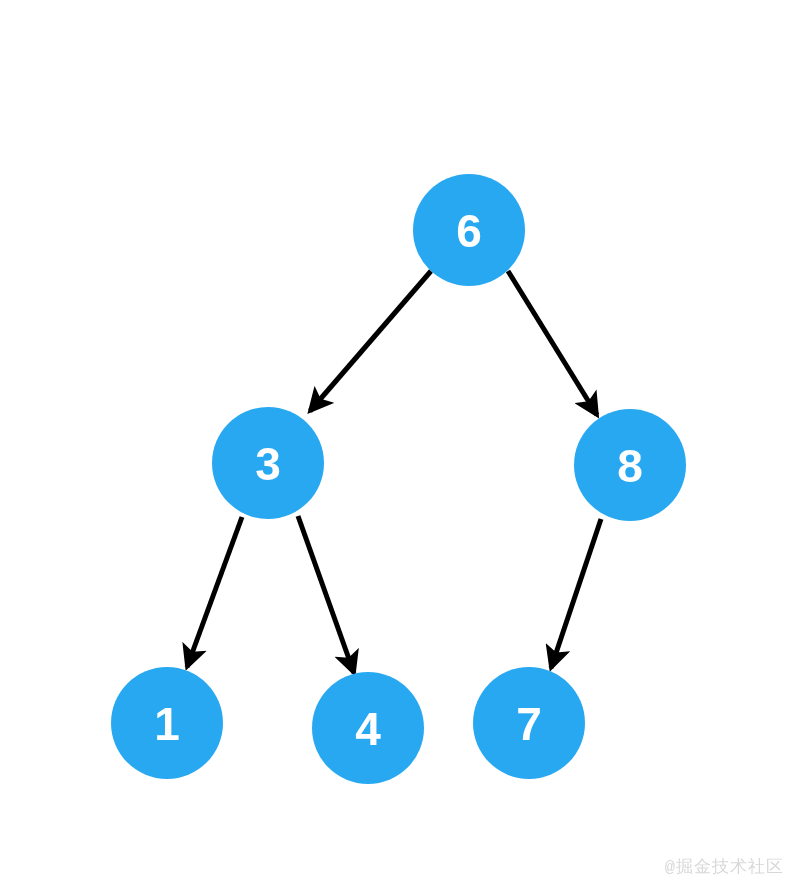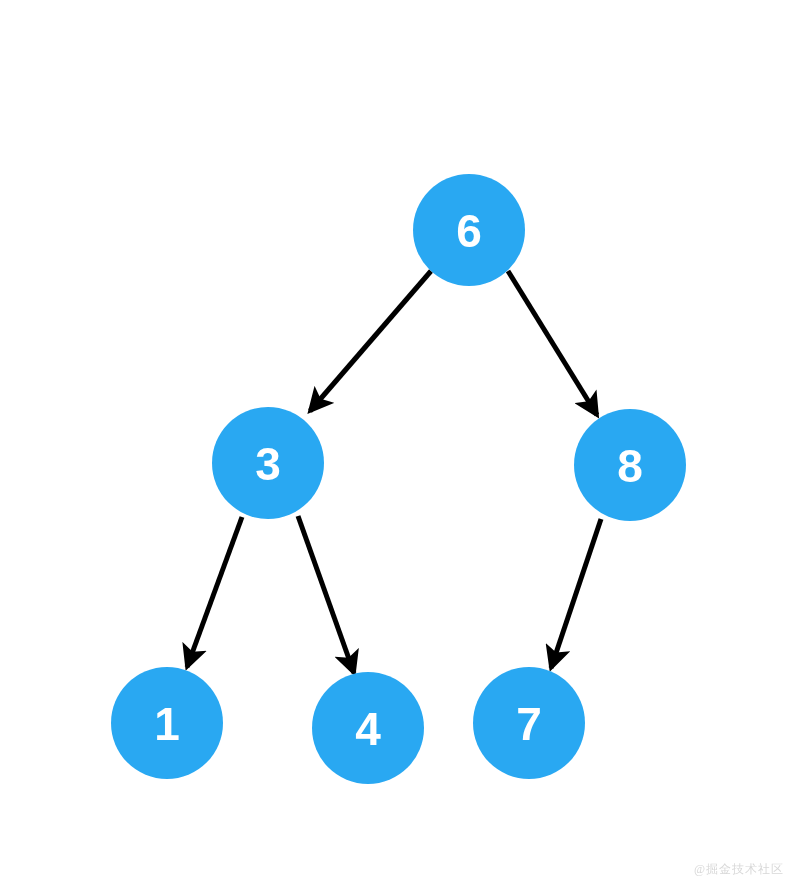--- a/index.html
+++ b/index.html
@@ -36,22 +36,22 @@
   }
   .edge-line {
     stroke: #000000;
     stroke-width: 5;
     fill: none;
   }
   .watermark {
     position: absolute;
     right: 18px;
     bottom: 16px;
-    font-family: Liberation Serif, serif;
-    font-size: 12px;
+    font-family: Liberation Mono, monospace;
+    font-size: 17px;
     color: #d8d8d8;
     letter-spacing: 1px;
     user-select: none;
     white-space: nowrap;
   }
 </style>
 </head>
 <body>
 
 <div id="canvas">

